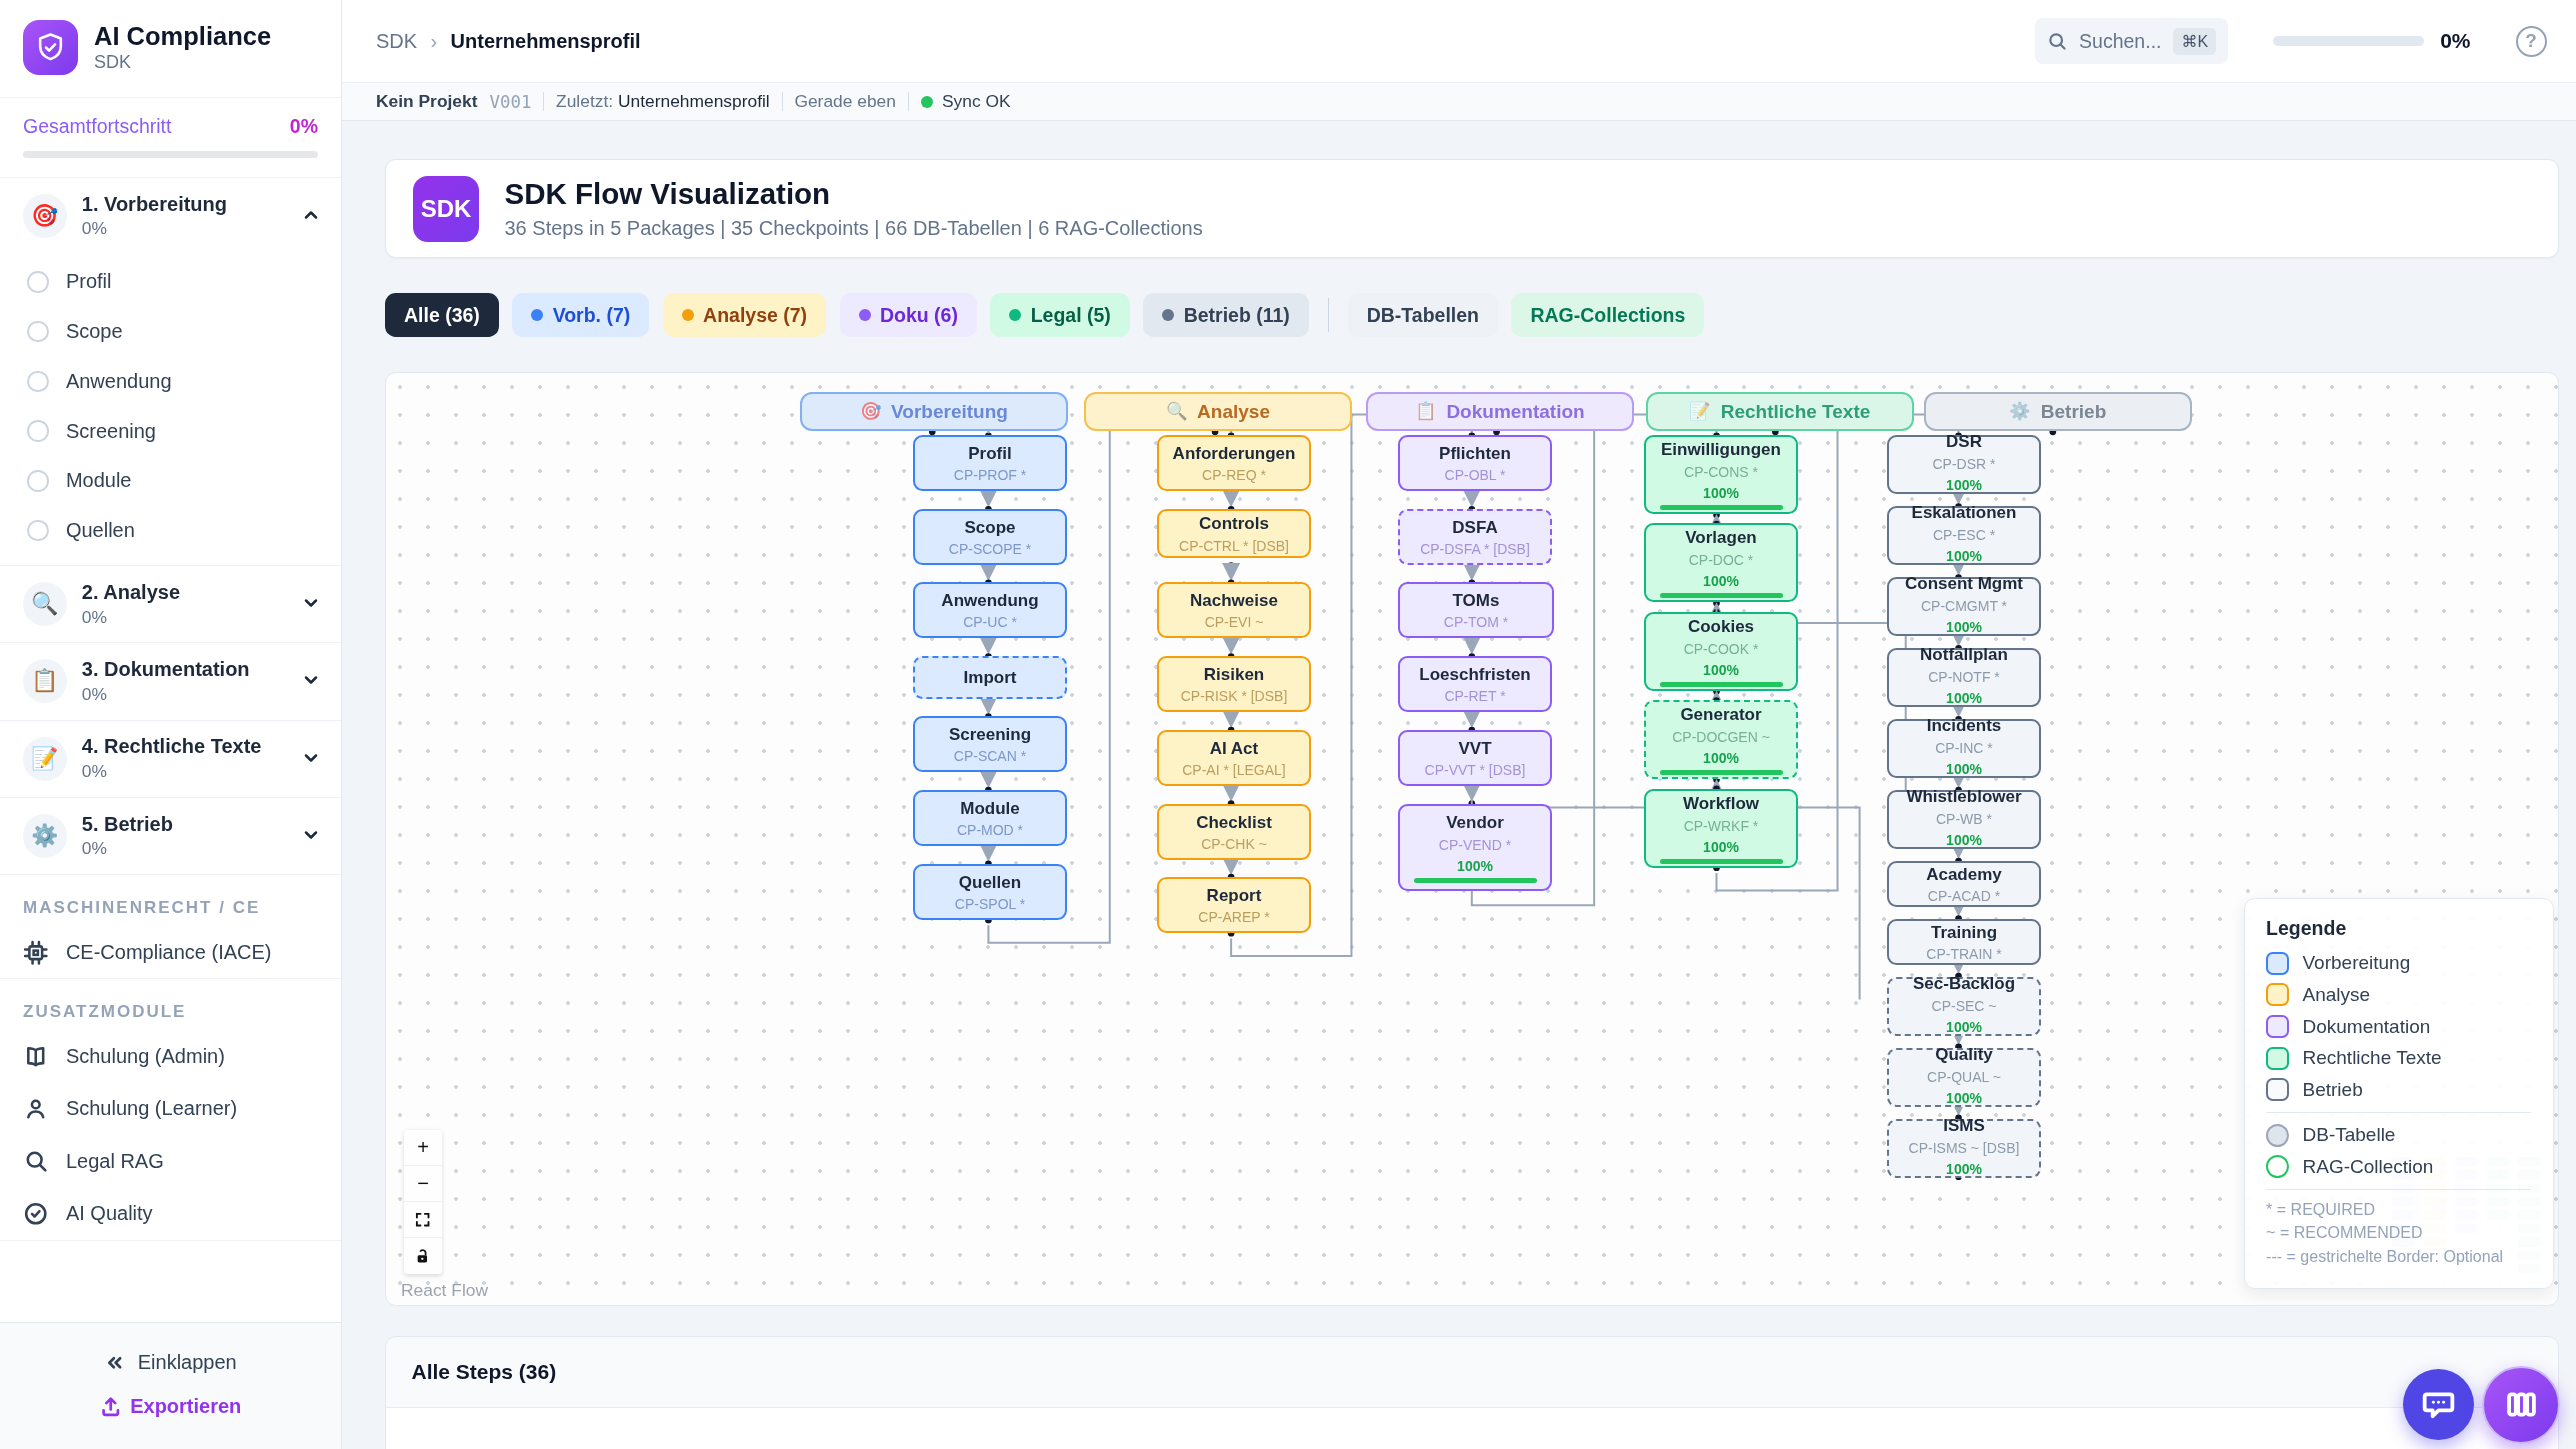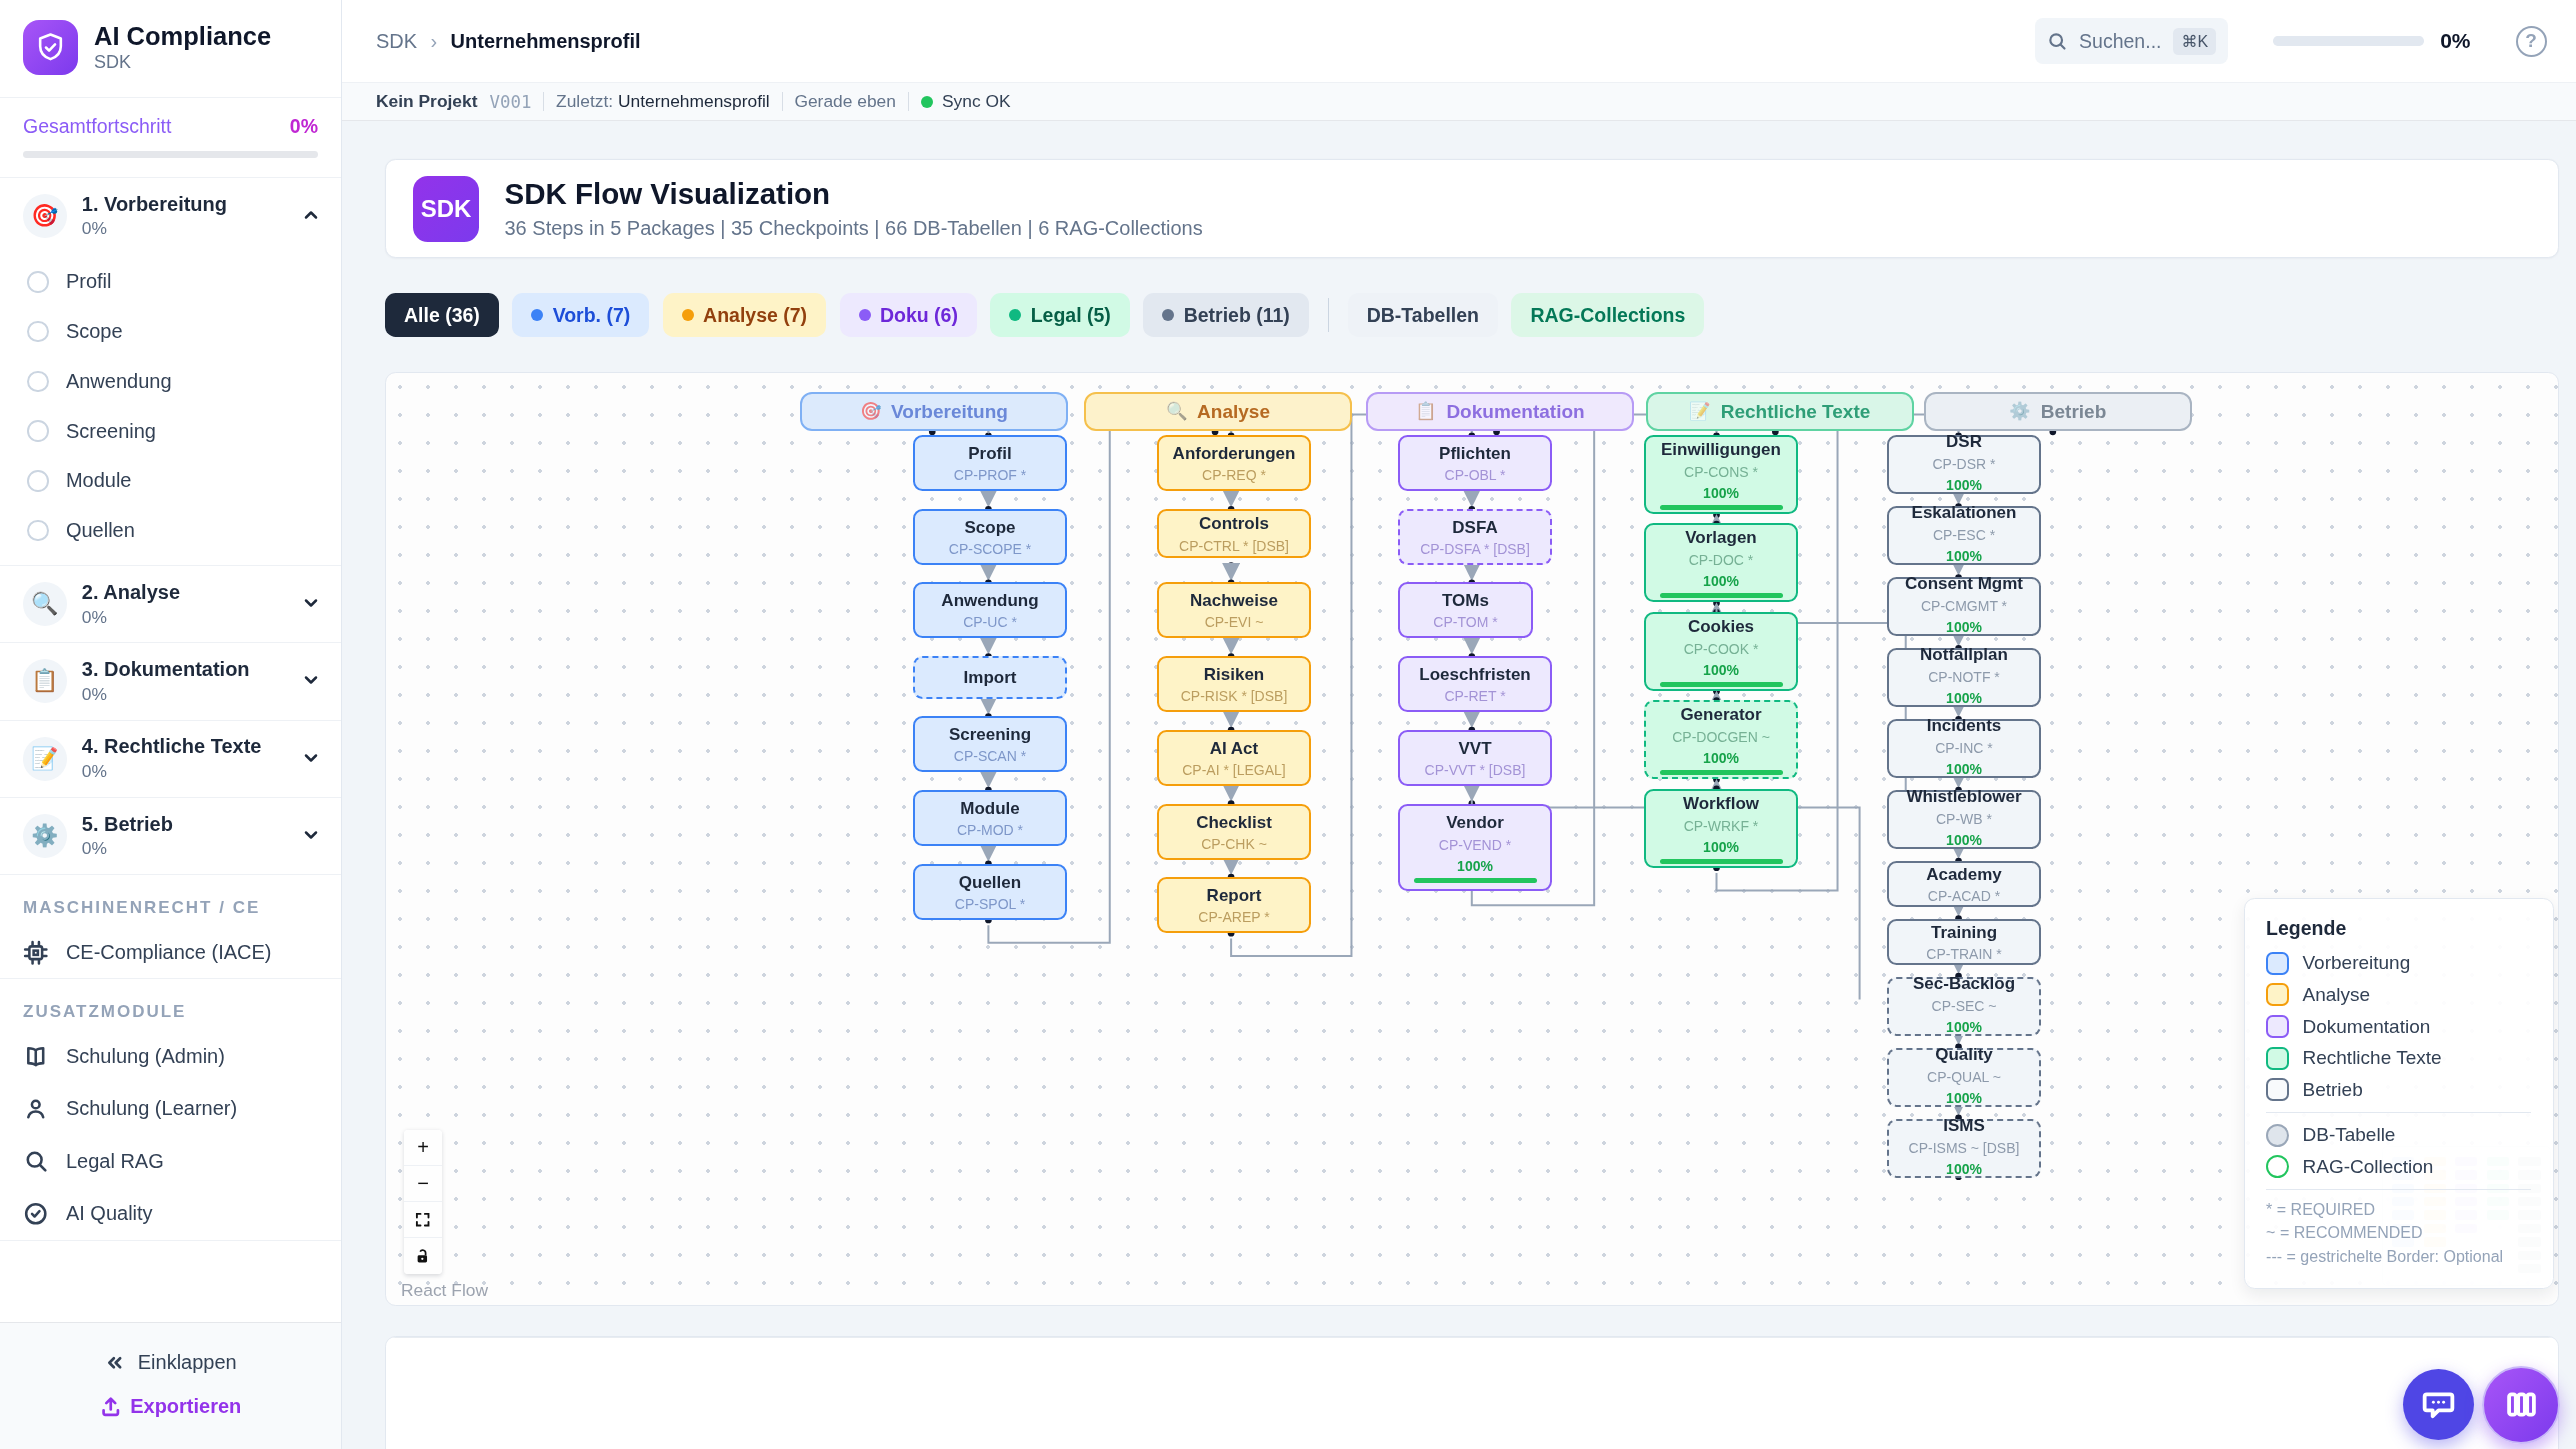--- a/index.html
+++ b/index.html
@@ -664,21 +664,21 @@
             <span>Dokumentation</span>
           </div>
           <div class="fnode" style="left: 1012px; top: 62px; width: 154px; height: 56px; background: rgb(237, 233, 254); border-color: rgb(139, 92, 246);">
             <div class="fnode-title">Pflichten</div>
             <div class="fnode-code" style="color: rgb(163, 147, 214);">CP-OBL *</div>
           </div>
           <div class="fnode dashed" style="left: 1012px; top: 136px; width: 154px; height: 56px; background: rgb(237, 233, 254); border-color: rgb(139, 92, 246);">
             <div class="fnode-title">DSFA</div>
             <div class="fnode-code" style="color: rgb(163, 147, 214);">CP-DSFA * [DSB]</div>
           </div>
-          <div class="fnode" style="left: 1012px; top: 209px; width: 135px; height: 56px; background: rgb(237, 233, 254); border-color: rgb(139, 92, 246);">
+          <div class="fnode" style="left: 1012px; top: 209px; width: 156px; height: 56px; background: rgb(237, 233, 254); border-color: rgb(139, 92, 246);">
             <div class="fnode-title">TOMs</div>
             <div class="fnode-code" style="color: rgb(163, 147, 214);">CP-TOM *</div>
           </div>
           <div class="fnode" style="left: 1012px; top: 283px; width: 154px; height: 56px; background: rgb(237, 233, 254); border-color: rgb(139, 92, 246);">
             <div class="fnode-title">Loeschfristen</div>
             <div class="fnode-code" style="color: rgb(163, 147, 214);">CP-RET *</div>
           </div>
           <div class="fnode" style="left: 1012px; top: 357px; width: 154px; height: 56px; background: rgb(237, 233, 254); border-color: rgb(139, 92, 246);">
             <div class="fnode-title">VVT</div>
             <div class="fnode-code" style="color: rgb(163, 147, 214);">CP-VVT * [DSB]</div>
@@ -785,20 +785,21 @@
           </div>
           <div class="fnode dashed" style="left: 1501px; top: 746px; width: 154px; height: 59px; background: rgb(241, 245, 249); border-color: rgb(100, 116, 139);">
             <div class="fnode-title">ISMS</div>
             <div class="fnode-code" style="color: rgb(141, 154, 171);">CP-ISMS ~ [DSB]</div>
             <div class="fnode-pct">100%</div>
             <div class="fnode-bar" style="background: rgb(34, 197, 94);"></div>
           </div>
         </section>
 
       <section class="steps-card">
+        <div class="steps-head">Alle Steps (36)</div>
         <div class="steps-body"></div>
       </section>
     </div>
 
     <div class="fab fab-chat">
       <svg viewBox="0 0 24 24">
           <path d="M4 5h16a1.5 1.5 0 011.5 1.5v8A1.5 1.5 0 0120 16h-8l-4 4v-4H4a1.5 1.5 0 01-1.5-1.5v-8A1.5 1.5 0 014 5z" stroke-linejoin="round"></path>
           <circle cx="8.5" cy="10.5" r="1" fill="#fff" stroke="none"></circle>
           <circle cx="12" cy="10.5" r="1" fill="#fff" stroke="none"></circle>
           <circle cx="15.5" cy="10.5" r="1" fill="#fff" stroke="none"></circle>

